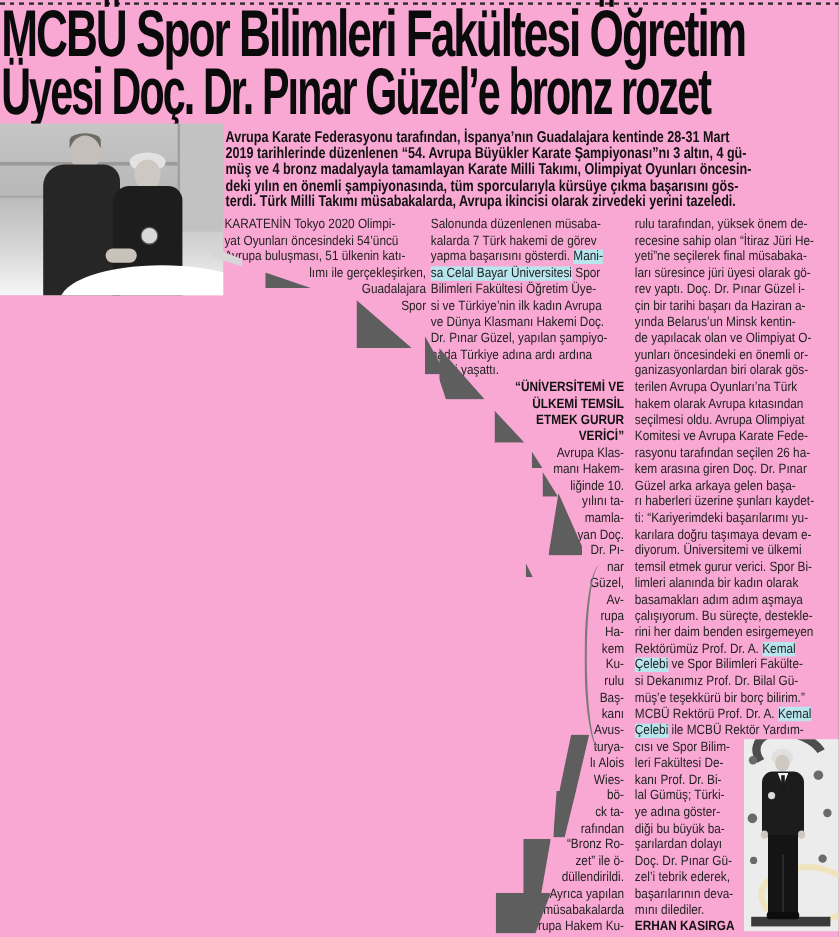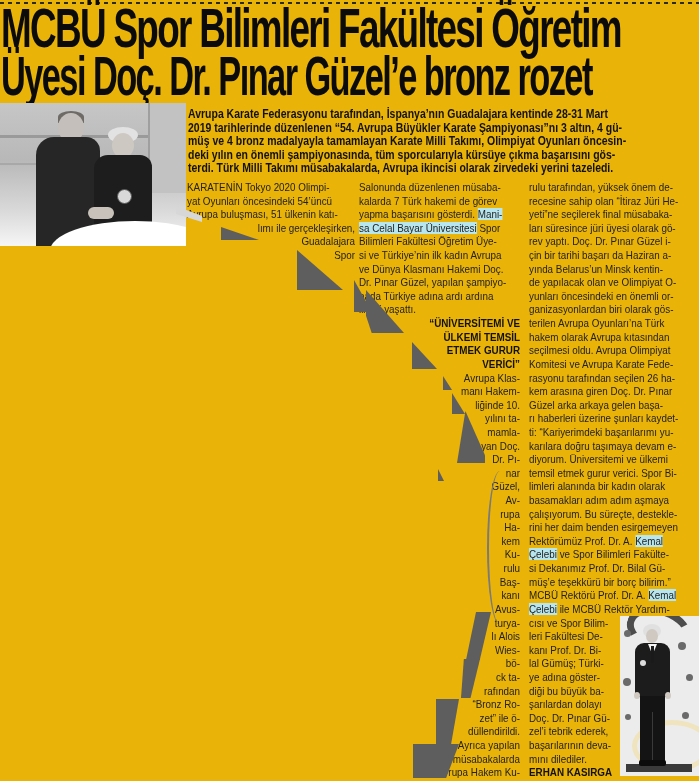--- a/index.html
+++ b/index.html
@@ -1,16 +1,16 @@
 <!DOCTYPE html>
 <html><head>
 <meta charset="utf-8">
 <style>
   html,body{margin:0;padding:0;background:#888;}
-  .page{position:relative;width:699px;height:781px;background:#eab308;overflow:hidden;
+  .page{position:relative;width:699px;height:781px;background:#f9a8d4;overflow:hidden;
         font-family:"Liberation Sans",sans-serif;color:#1c1c1c;margin:0 auto;}
   .dotrule{position:absolute;left:0;top:2px;width:699px;height:2px;
         background:repeating-linear-gradient(90deg,#2b2b2b 0 4px,transparent 4px 8px);}
   .headline{position:absolute;left:1px;top:4px;color:#0b0b0b;font-weight:bold;}
   .hl{white-space:nowrap;font-size:55px;line-height:48px;letter-spacing:-2.5px;transform-origin:top left;}
   .hl1{transform:scaleX(.67);}
   .hl2{transform:scaleX(.625);}
   .lead{position:absolute;left:188px;top:106px;width:640px;transform:scaleX(.8);transform-origin:top left;
         font-weight:bold;font-size:13.1px;line-height:15.6px;color:#111;}
   .lead .ln{white-space:nowrap;}

